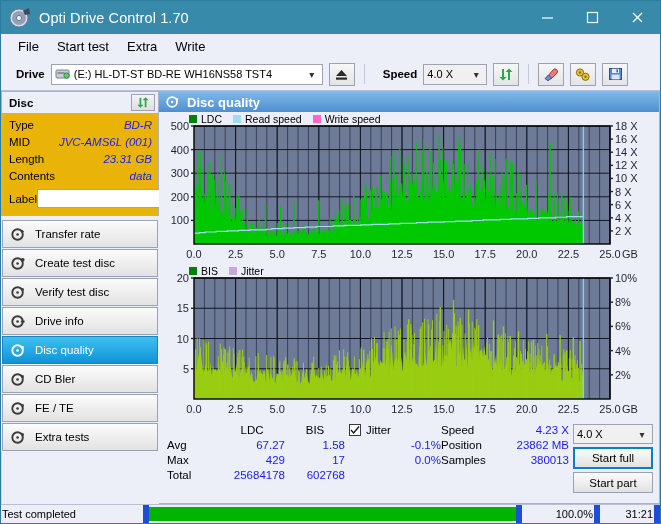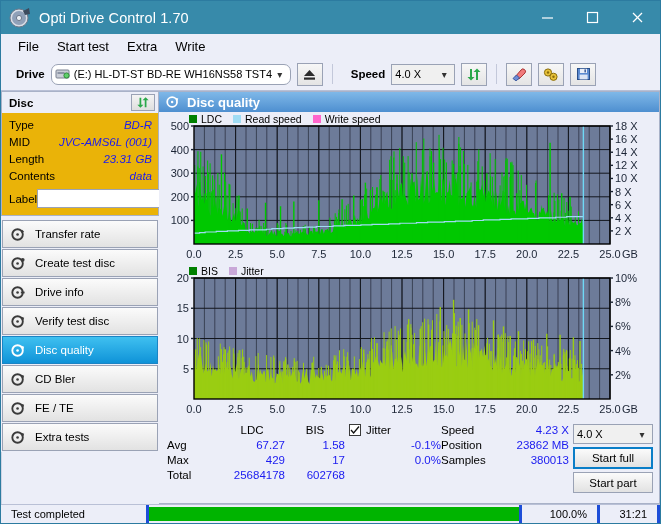--- a/index.html
+++ b/index.html
@@ -46,21 +46,21 @@
     padding:0 6px; gap:6px; flex:none; border-bottom:1px solid #b9c0d6;
   }
   .lbl-bold { font-weight:bold; font-size:11.5px;padding-left:9px; }
   .combo {
     height:21px; border:1px solid #9aa2b5; background:#fff;
     display:flex; align-items:center; padding:0 2px 0 3px;
     font-size:11px; position:relative;
   }
   .combo .cv { flex:1; white-space:nowrap; overflow:hidden; }
   .combo .chev { width:16px; text-align:center; color:#333; font-size:10px; }
-  #drive-combo { width:240px;border-radius:7px; }
+  #drive-combo { width:272px; }
   #speed-combo { width:64px; background:#f0f0f0; border-color:#9aa2b5;}
   .tool-btn {
     width:26px; height:23px; border:1px solid #9aa2b5;
     background:linear-gradient(#f7f7f7,#e4e4e4);
     display:flex; align-items:center; justify-content:center;
   }
   .vsep { width:1px; height:20px; background:#c3c8da; margin:0 3px; }
   
   #body { flex:1; display:flex; min-height:0; }
   
@@ -133,22 +133,22 @@
   .stat-col { }
   table.st { border-collapse:collapse; }
   table.st td { font-size:11.5px; padding:0 0 1px 0; height:15px; }
   .num { color:#1a1af0; text-align:right; }
   .hdr { text-align:center; font-weight:normal; }
   
   #statusbar {
     height:19px; flex:none; display:flex; align-items:stretch;
     border-top:1px solid #b9c0d6; background:#eceef8; font-size:11px;
   }
-  #statusbar .cell { display:flex; align-items:center; padding:0 10px;
-                     border-right:3px solid #1d4ed8; }
+  #statusbar .cell { display:flex; align-items:center; padding:0 1px;
+                     border-right:6px solid #1d4ed8; }
   #sb-text { width:148px; }
   #sb-prog { flex:1; position:relative; padding:0; }
   #sb-prog .bar { position:absolute; left:0; top:2px; bottom:2px; background:#00b400; }
   #sb-pct { width:78px; justify-content:flex-end; }
   #sb-time { width:60px; justify-content:flex-end; border-right:none; }
   .chk { width:12px; height:12px; border:1px solid #3a3a3a; background:#fff;
          display:inline-flex; align-items:center; justify-content:center; }
   .btn {
     border:1px solid #9aa2b5; background:linear-gradient(#fbfbfb,#e2e2e2);
     display:flex; align-items:center; justify-content:center;
@@ -315,34 +315,34 @@
                 <circle cx="12.5" cy="4" r="2" fill="#3a3a3a"></circle>
               </svg>
           </span>
           <span>Create test disc</span>
         </div>
         <div class="nav-item">
           <span class="nav-icon">
             <svg width="15" height="15" viewBox="0 0 16 16">
                 <circle cx="7" cy="8" r="5.6" fill="none" stroke="#3a3a3a" stroke-width="2"></circle>
                 <circle cx="7" cy="8" r="1.4" fill="#3a3a3a"></circle>
-                <rect x="10.5" y="7" width="4" height="2" fill="#3a3a3a"></rect>
+                <path d="M11 3 l3 1 -1 3 z" fill="#3a3a3a"></path>
               </svg>
           </span>
-          <span>Drive info</span>
+          <span>Verify test disc</span>
         </div>
         <div class="nav-item">
           <span class="nav-icon">
             <svg width="15" height="15" viewBox="0 0 16 16">
                 <circle cx="7" cy="8" r="5.6" fill="none" stroke="#3a3a3a" stroke-width="2"></circle>
                 <circle cx="7" cy="8" r="1.4" fill="#3a3a3a"></circle>
-                <path d="M11 3 l3 1 -1 3 z" fill="#3a3a3a"></path>
+                <rect x="10.5" y="7" width="4" height="2" fill="#3a3a3a"></rect>
               </svg>
           </span>
-          <span>Verify test disc</span>
+          <span>Drive info</span>
         </div>
         <div class="nav-item sel">
           <span class="nav-icon">
             <svg width="15" height="15" viewBox="0 0 16 16">
                 <circle cx="7" cy="8" r="5.6" fill="none" stroke="#fff" stroke-width="2"></circle>
                 <circle cx="7" cy="8" r="1.4" fill="#fff"></circle>
                 <path d="M11 3 l3 1 -1 3 z" fill="#fff"></path>
               </svg>
           </span>
           <span>Disc quality</span>

